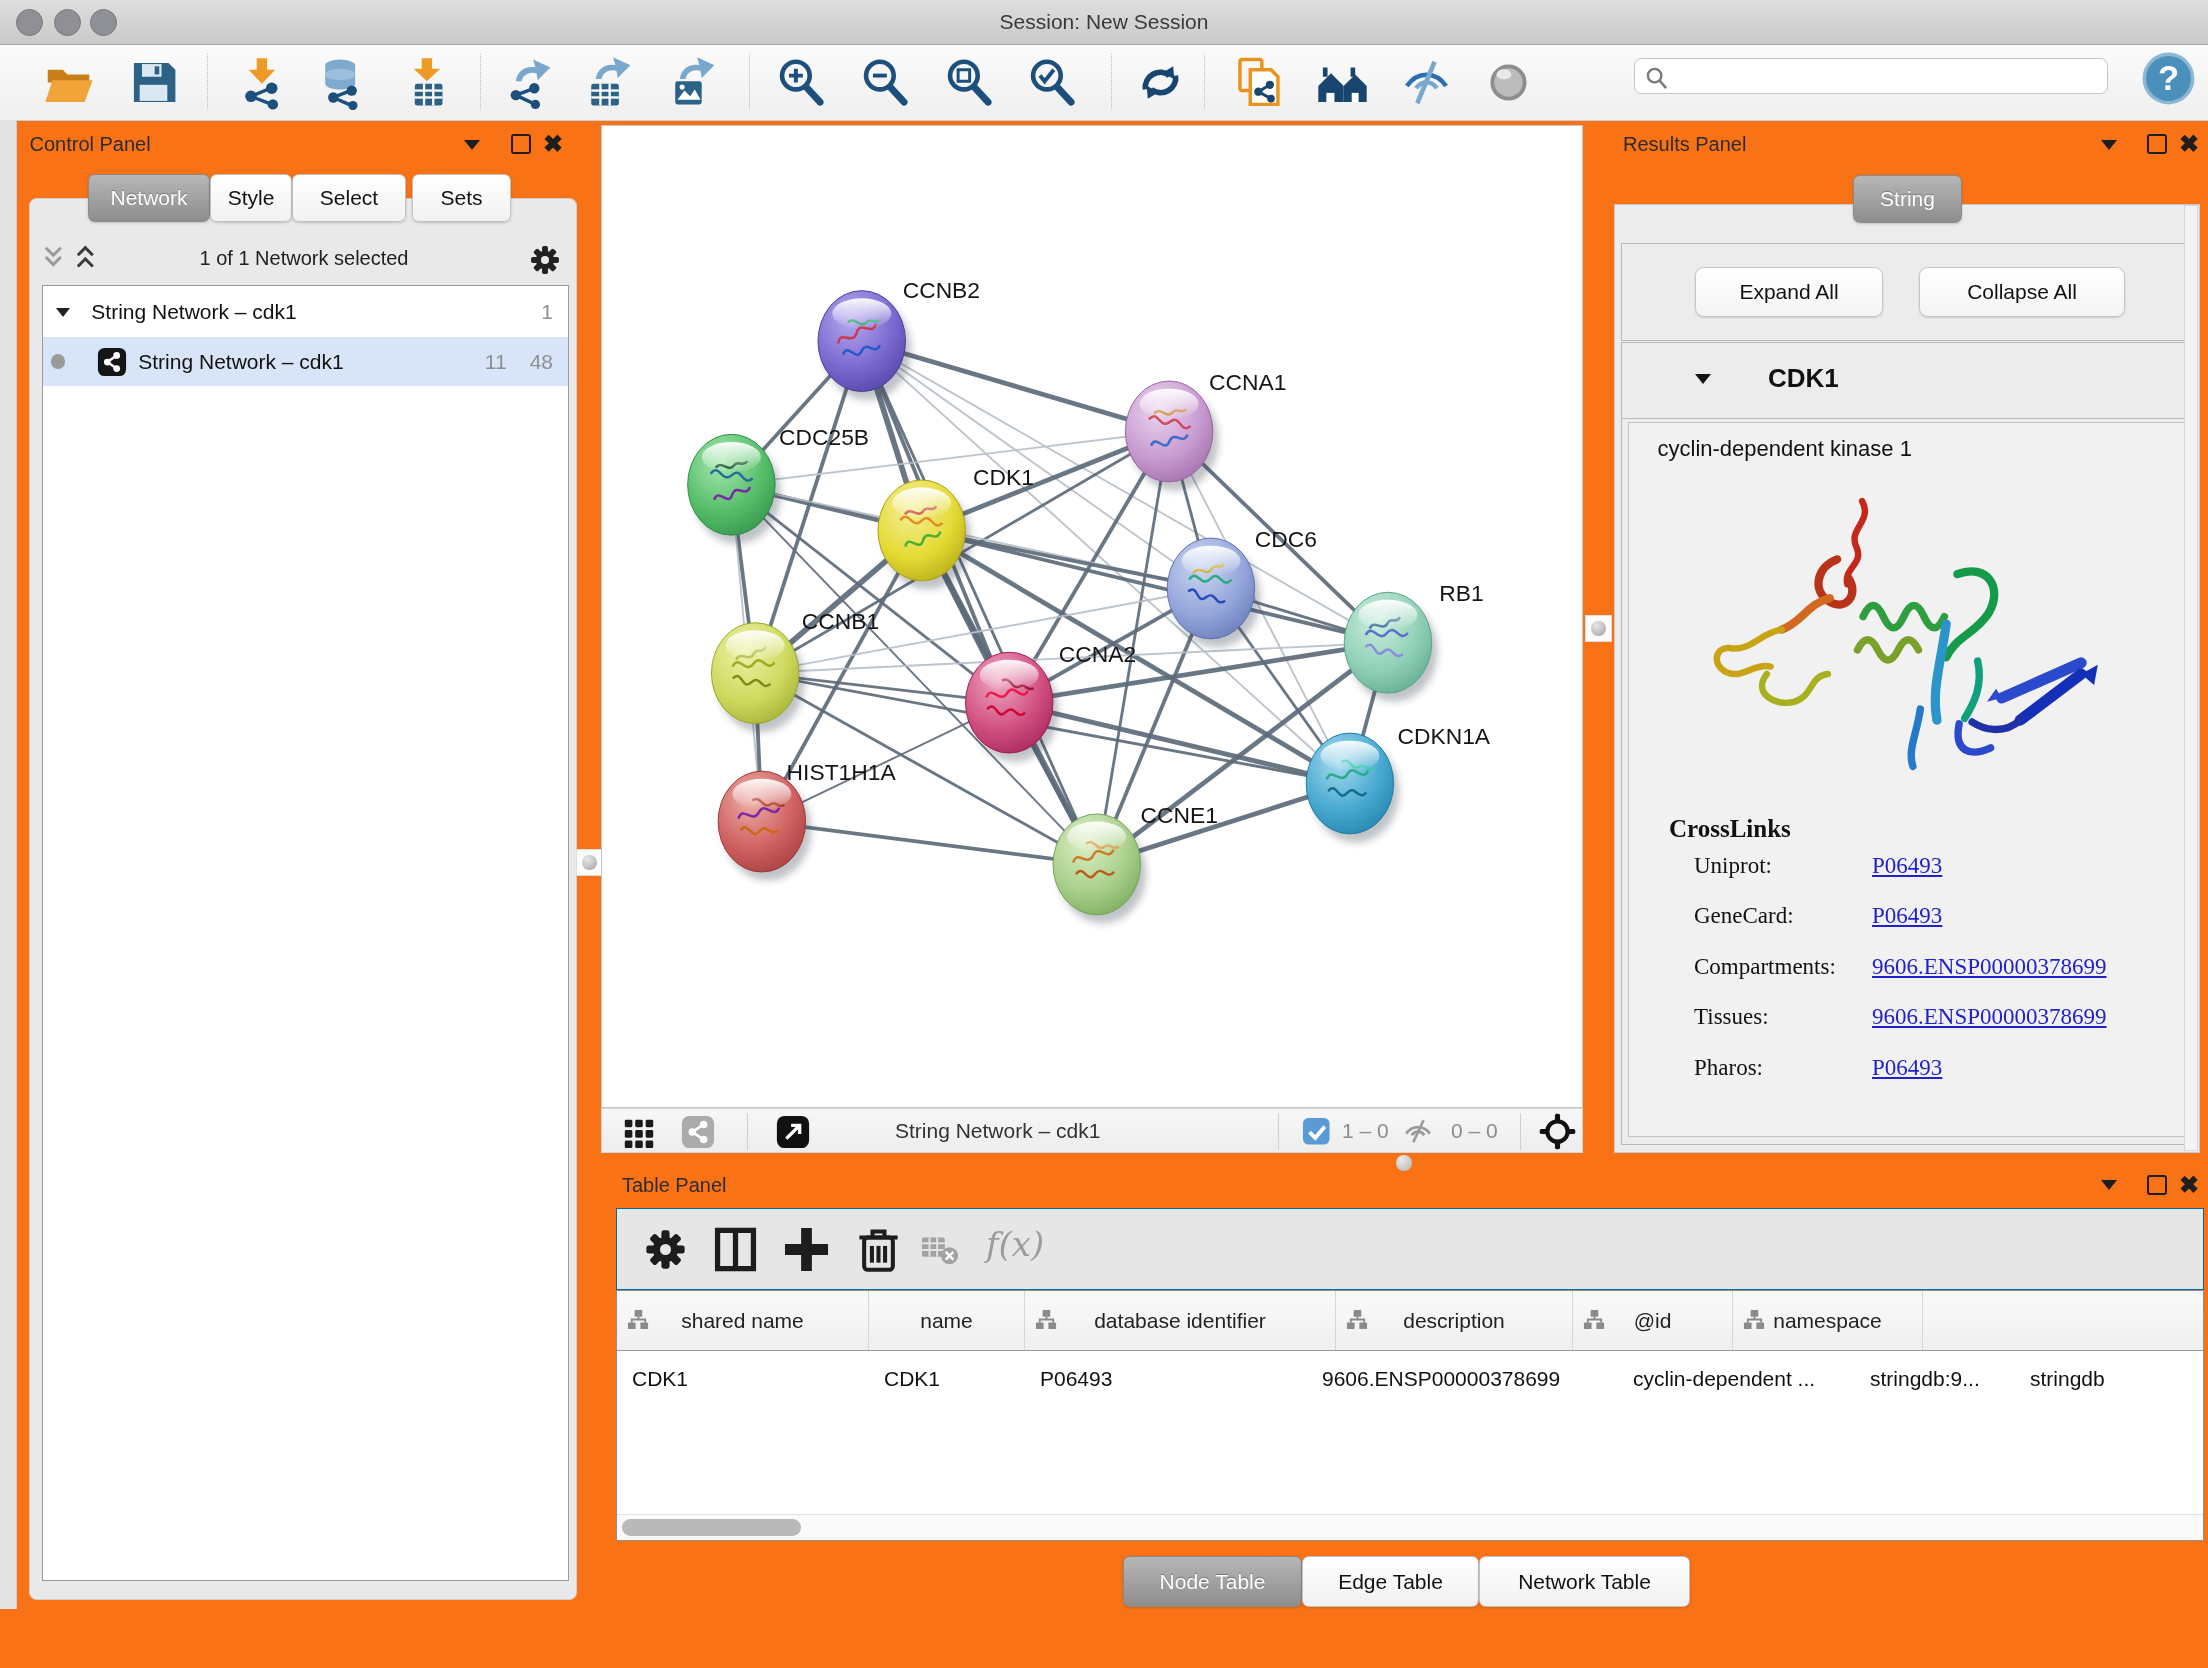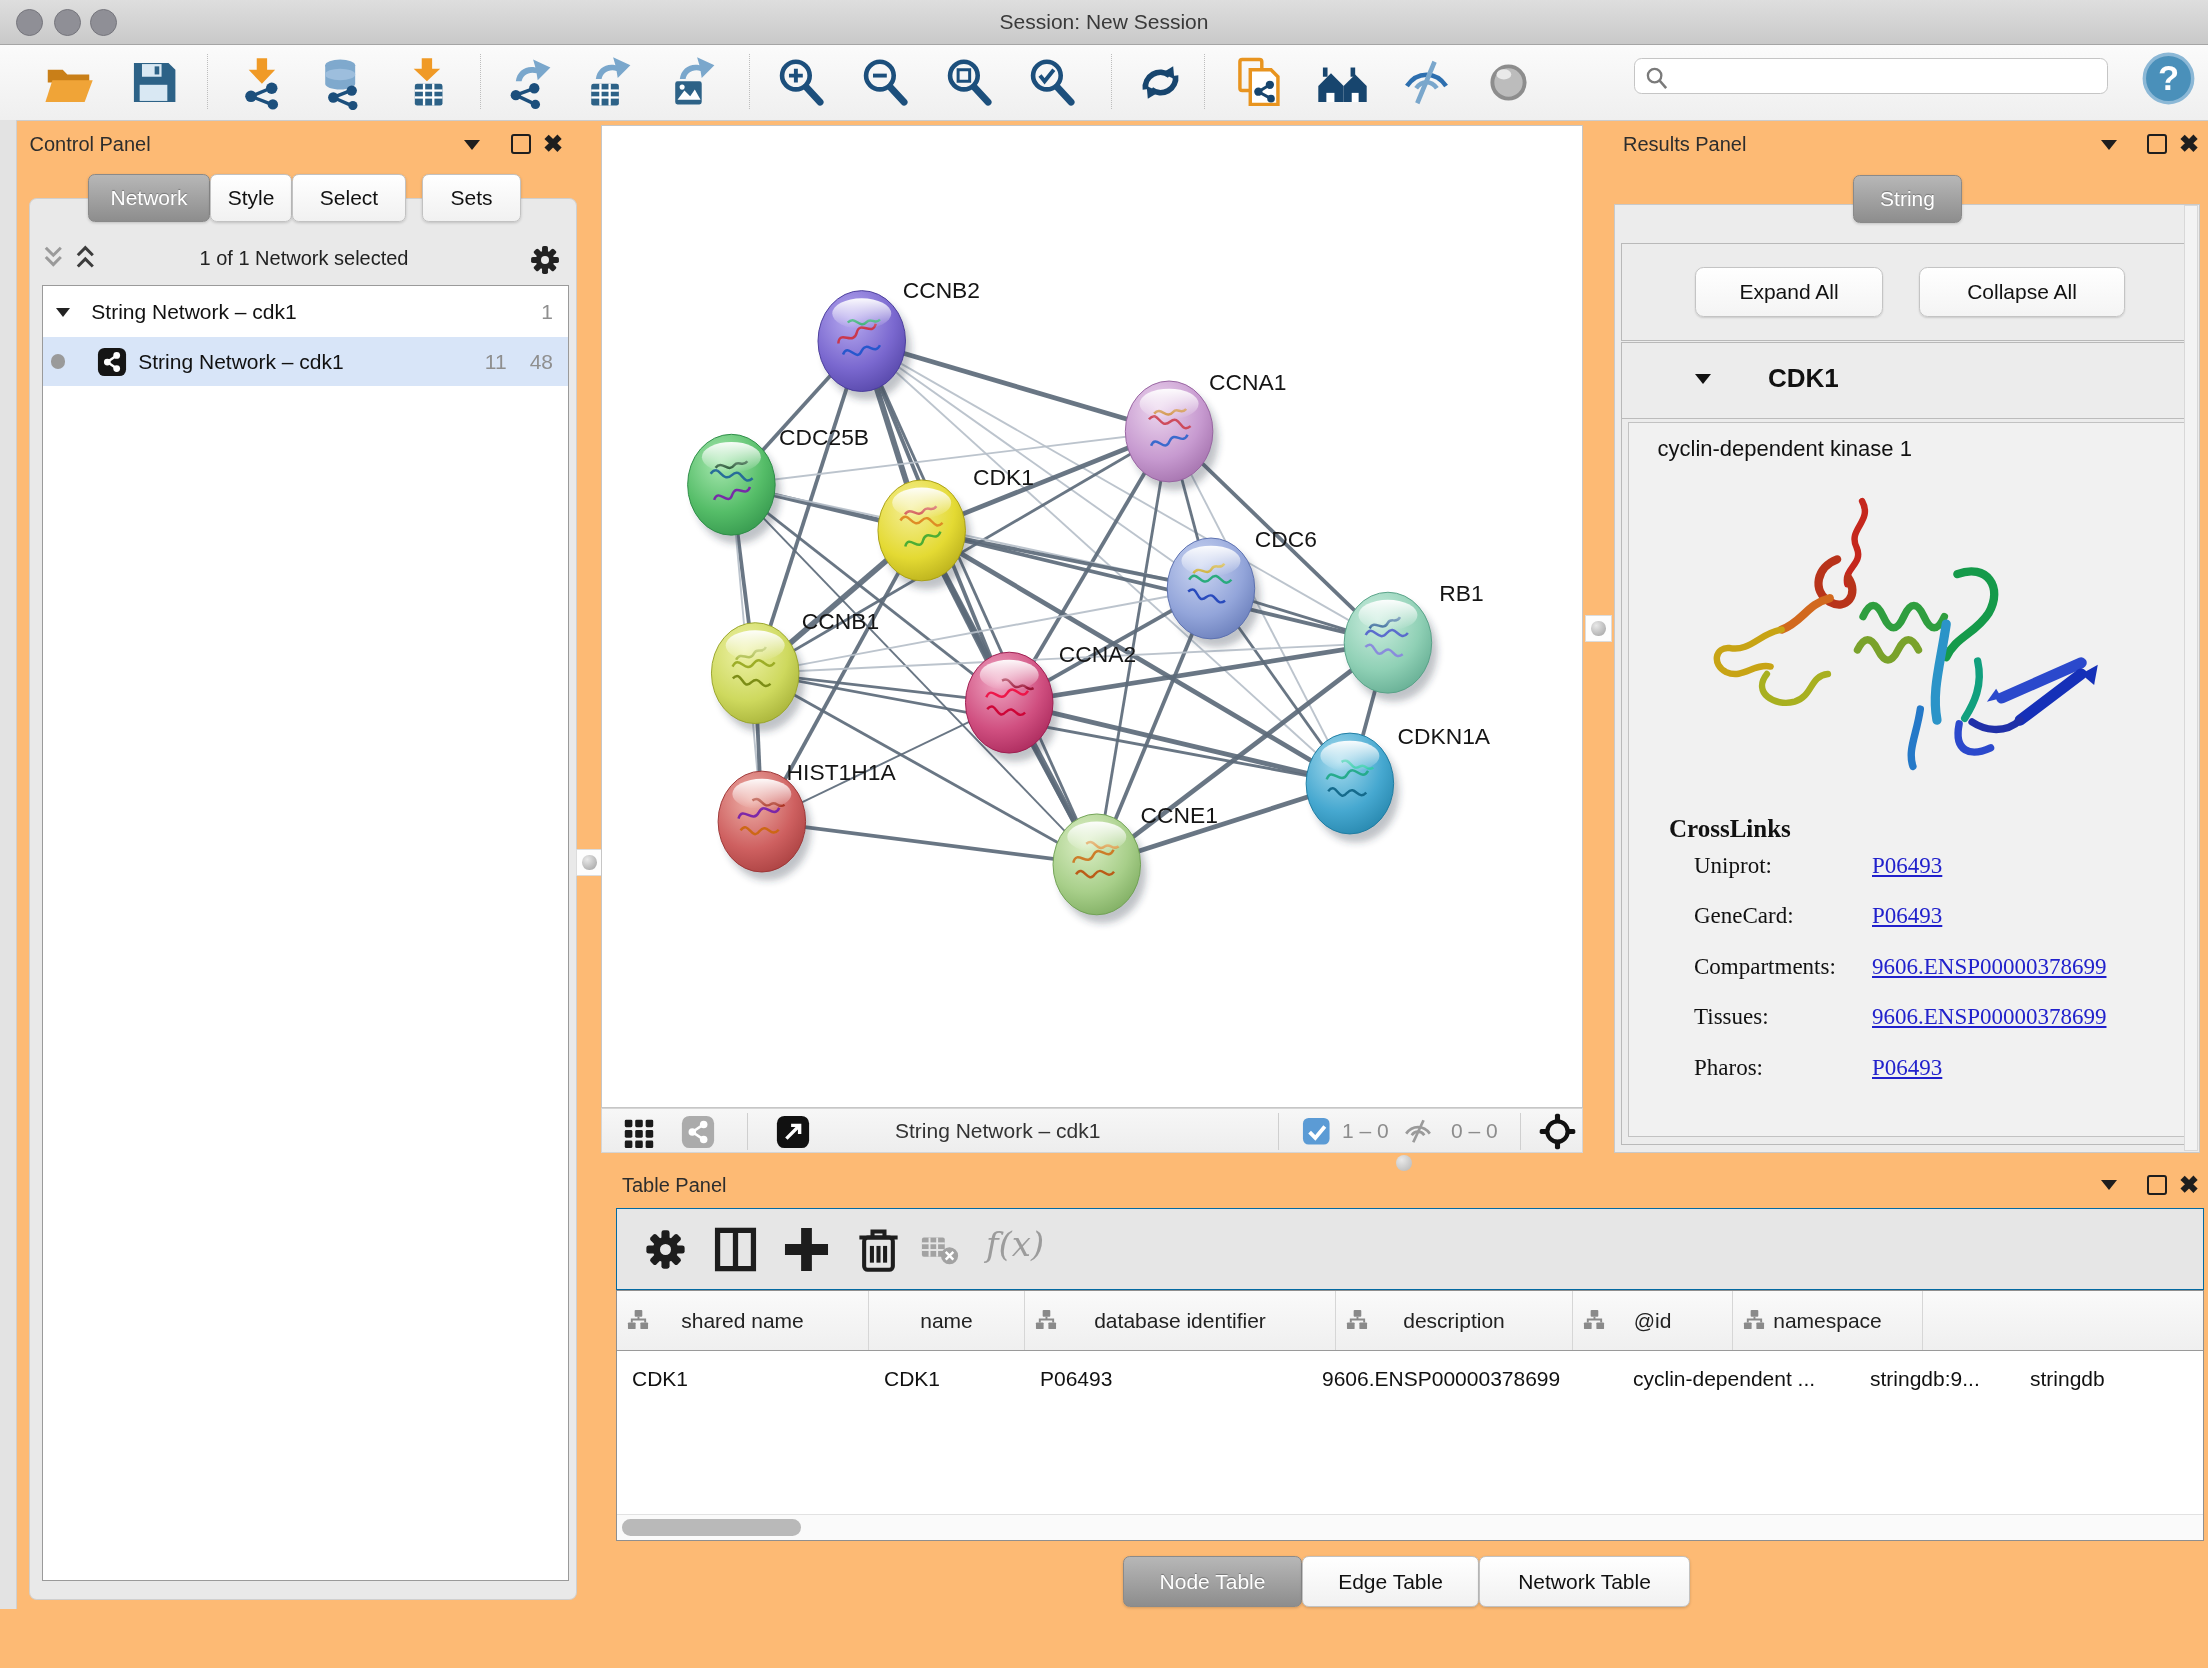--- a/index.html
+++ b/index.html
@@ -1,16 +1,16 @@
 <!DOCTYPE html>
 <html style="font-size:15px"><head>
 <meta charset="utf-8">
 <style>
   html,body{margin:0;padding:0;background:#d8d8d8;}
-  #app{position:relative;width:2208px;height:1668px;background:#fdba74;
+  #app{position:relative;width:2208px;height:1668px;background:#f97316;
        font-family:"Liberation Sans",sans-serif;overflow:hidden;}
   
   .titlebar{position:absolute;left:0;top:0;width:2208px;height:44px;
     background:linear-gradient(#dedede,#c9c9c9);border-bottom:1px solid #a5a5a5;}
   .tl{position:absolute;top:8.6px;width:25px;height:25px;border-radius:50%;
       background:#8f8f96;border:1px solid #75757c;}
   .title-text{position:absolute;top:9.5px;left:0;width:100%;text-align:center;
       font-size:21px;color:#3a3a3a;}
   
   .toolbar{position:absolute;left:0;top:45px;width:2208px;height:75px;
@@ -344,21 +344,21 @@
   <div class="cp-box"></div>
   <div class="tab selected" style="left:88px;top:174px;width:120px">
       <span>Network</span>
     </div>
   <div class="tab" style="left:210px;top:174px;width:80px">
       <span>Style</span>
     </div>
   <div class="tab" style="left:292px;top:174px;width:112px">
       <span>Select</span>
     </div>
-  <div class="tab" style="left:422px;top:174px;width:97px">
+  <div class="tab" style="left:412px;top:174px;width:97px">
       <span>Sets</span>
     </div>
 
   <svg style="position:absolute;left:40px;top:243px" width="28.5" height="30" viewBox="0 0 30 32">
     <path d="M6 5l8 8 8-8M6 15l8 8 8-8" stroke="#9a9a9a" stroke-width="3.2" fill="none"></path>
   </svg>
   <svg style="position:absolute;left:72px;top:243px" width="28.5" height="30" viewBox="0 0 30 32">
     <path d="M6 13l8-8 8 8M6 25l8-8 8 8" stroke="#3c3c3c" stroke-width="3.2" fill="none"></path>
   </svg>
   <div style="position:absolute;left:114px;top:247px;width:380px;text-align:center;font-size:20px;color:#222">1 of 1 Network selected</div>

